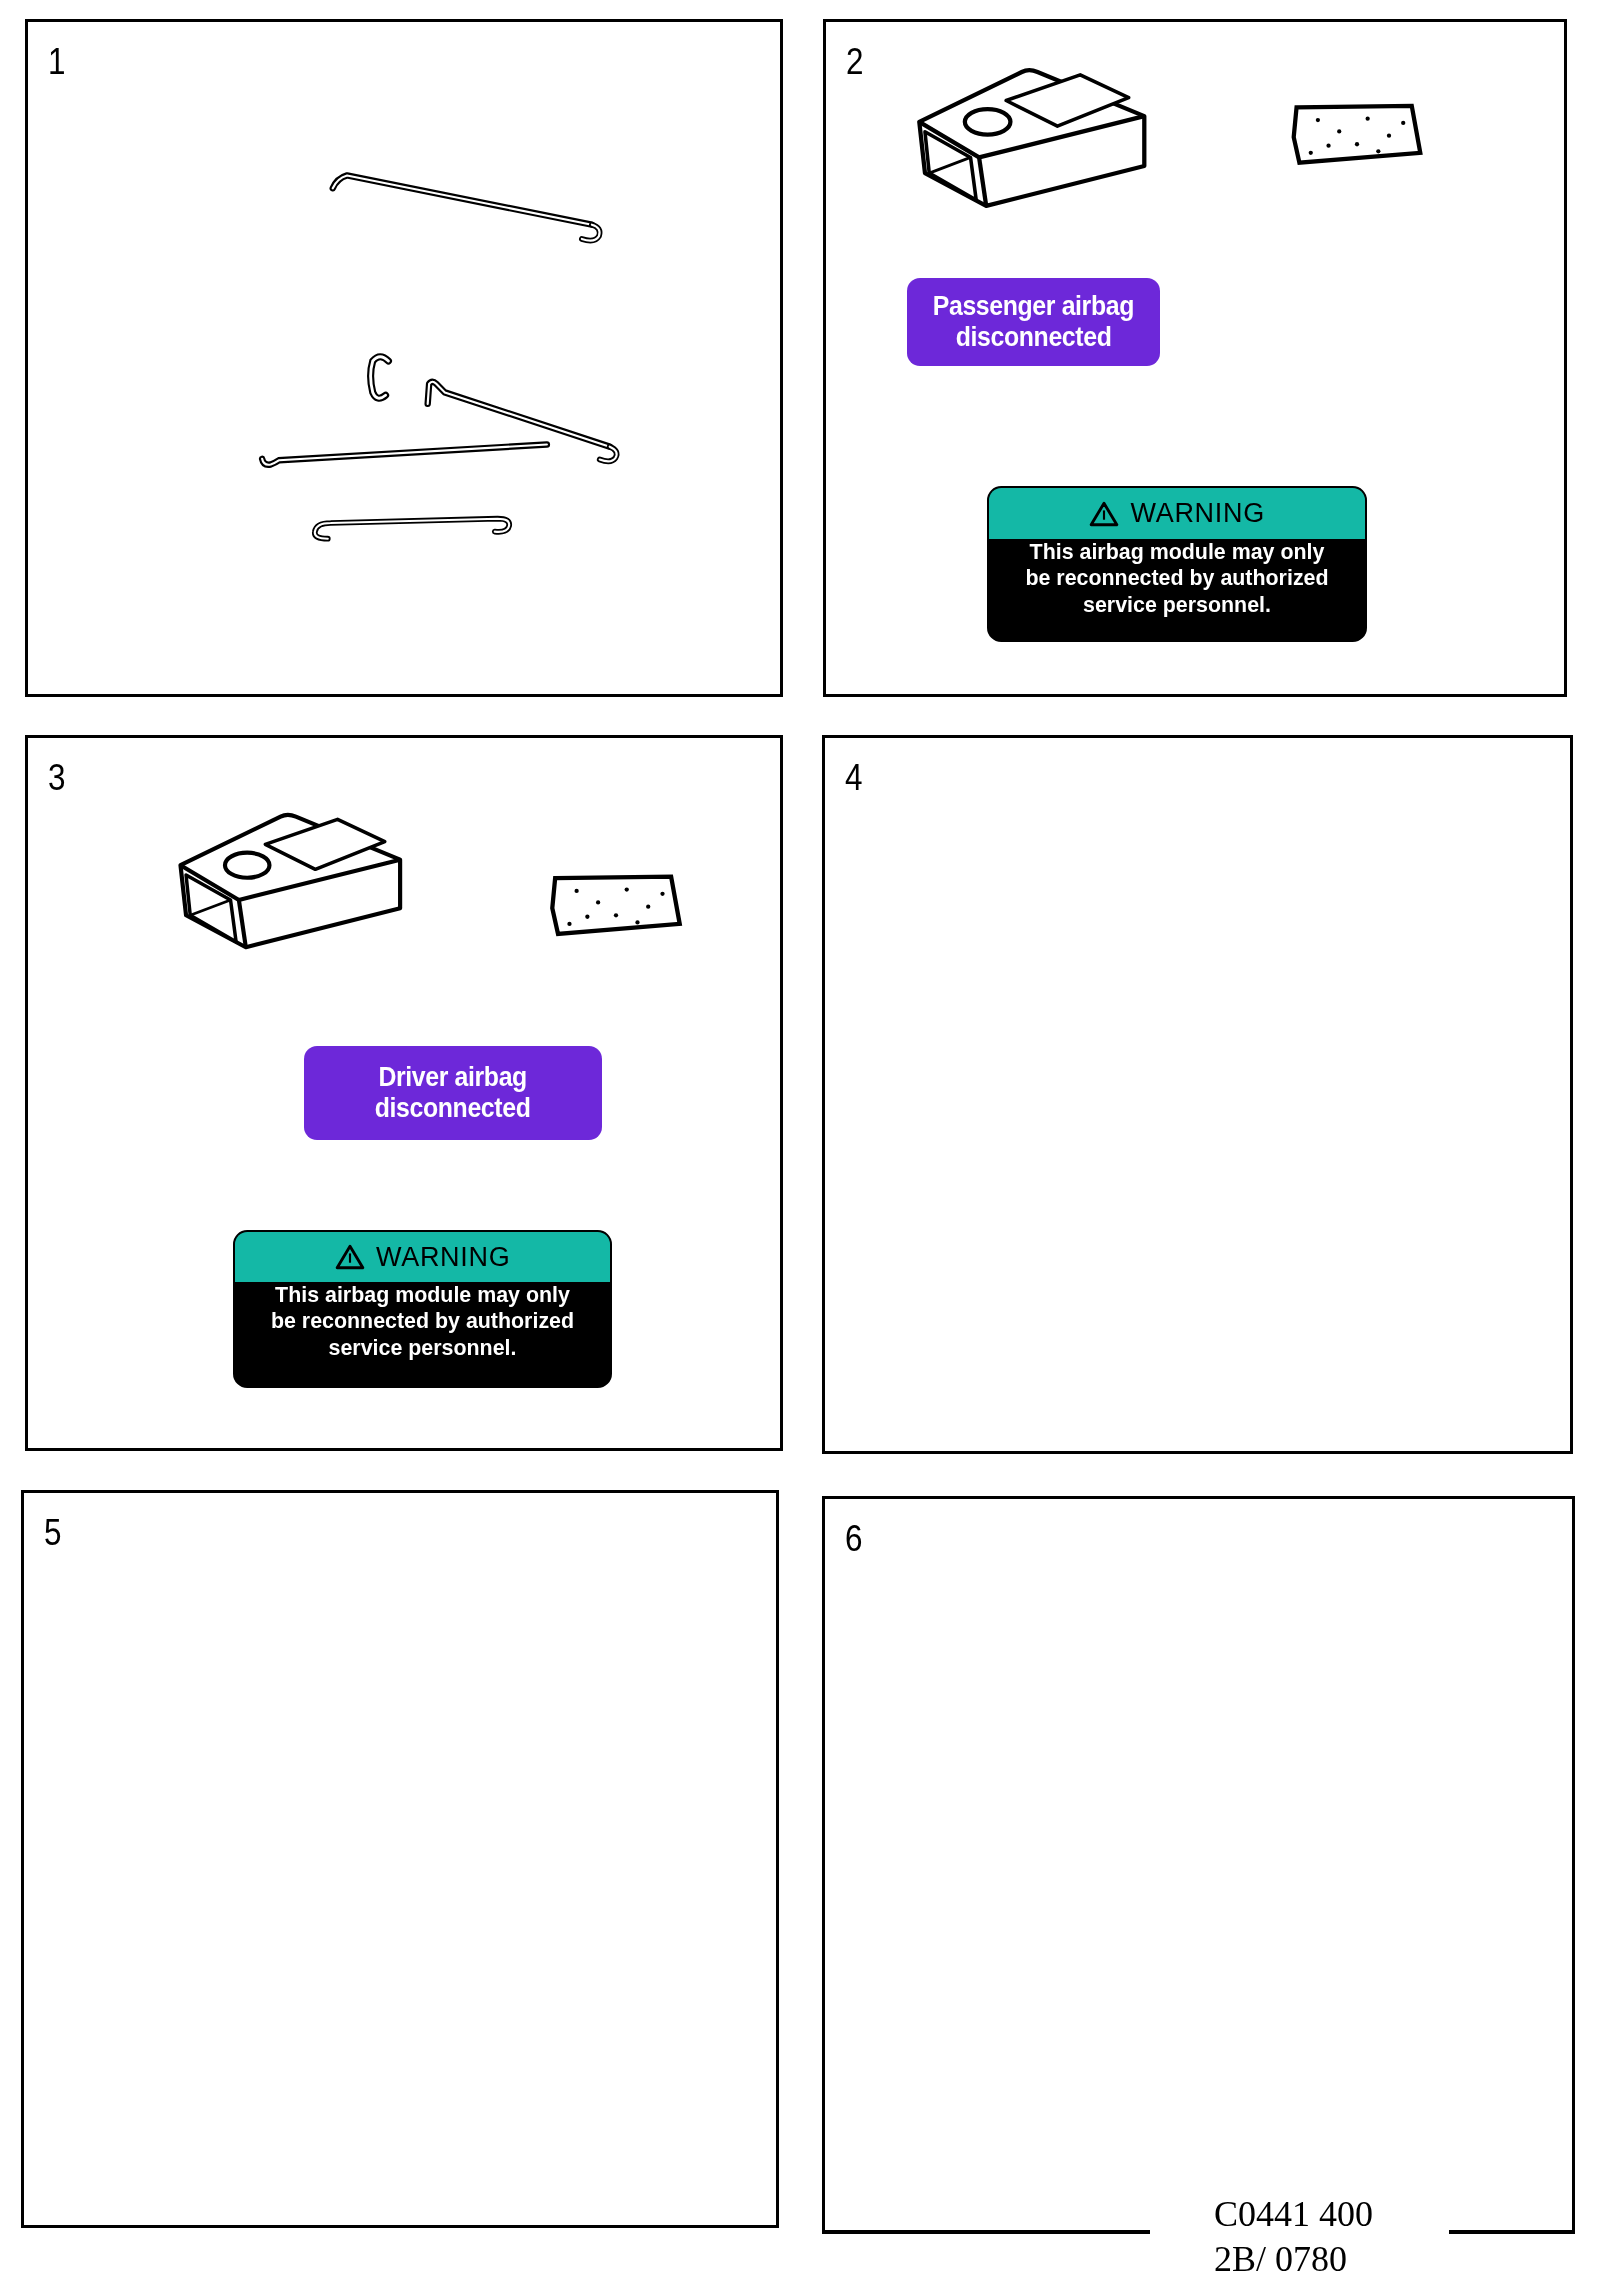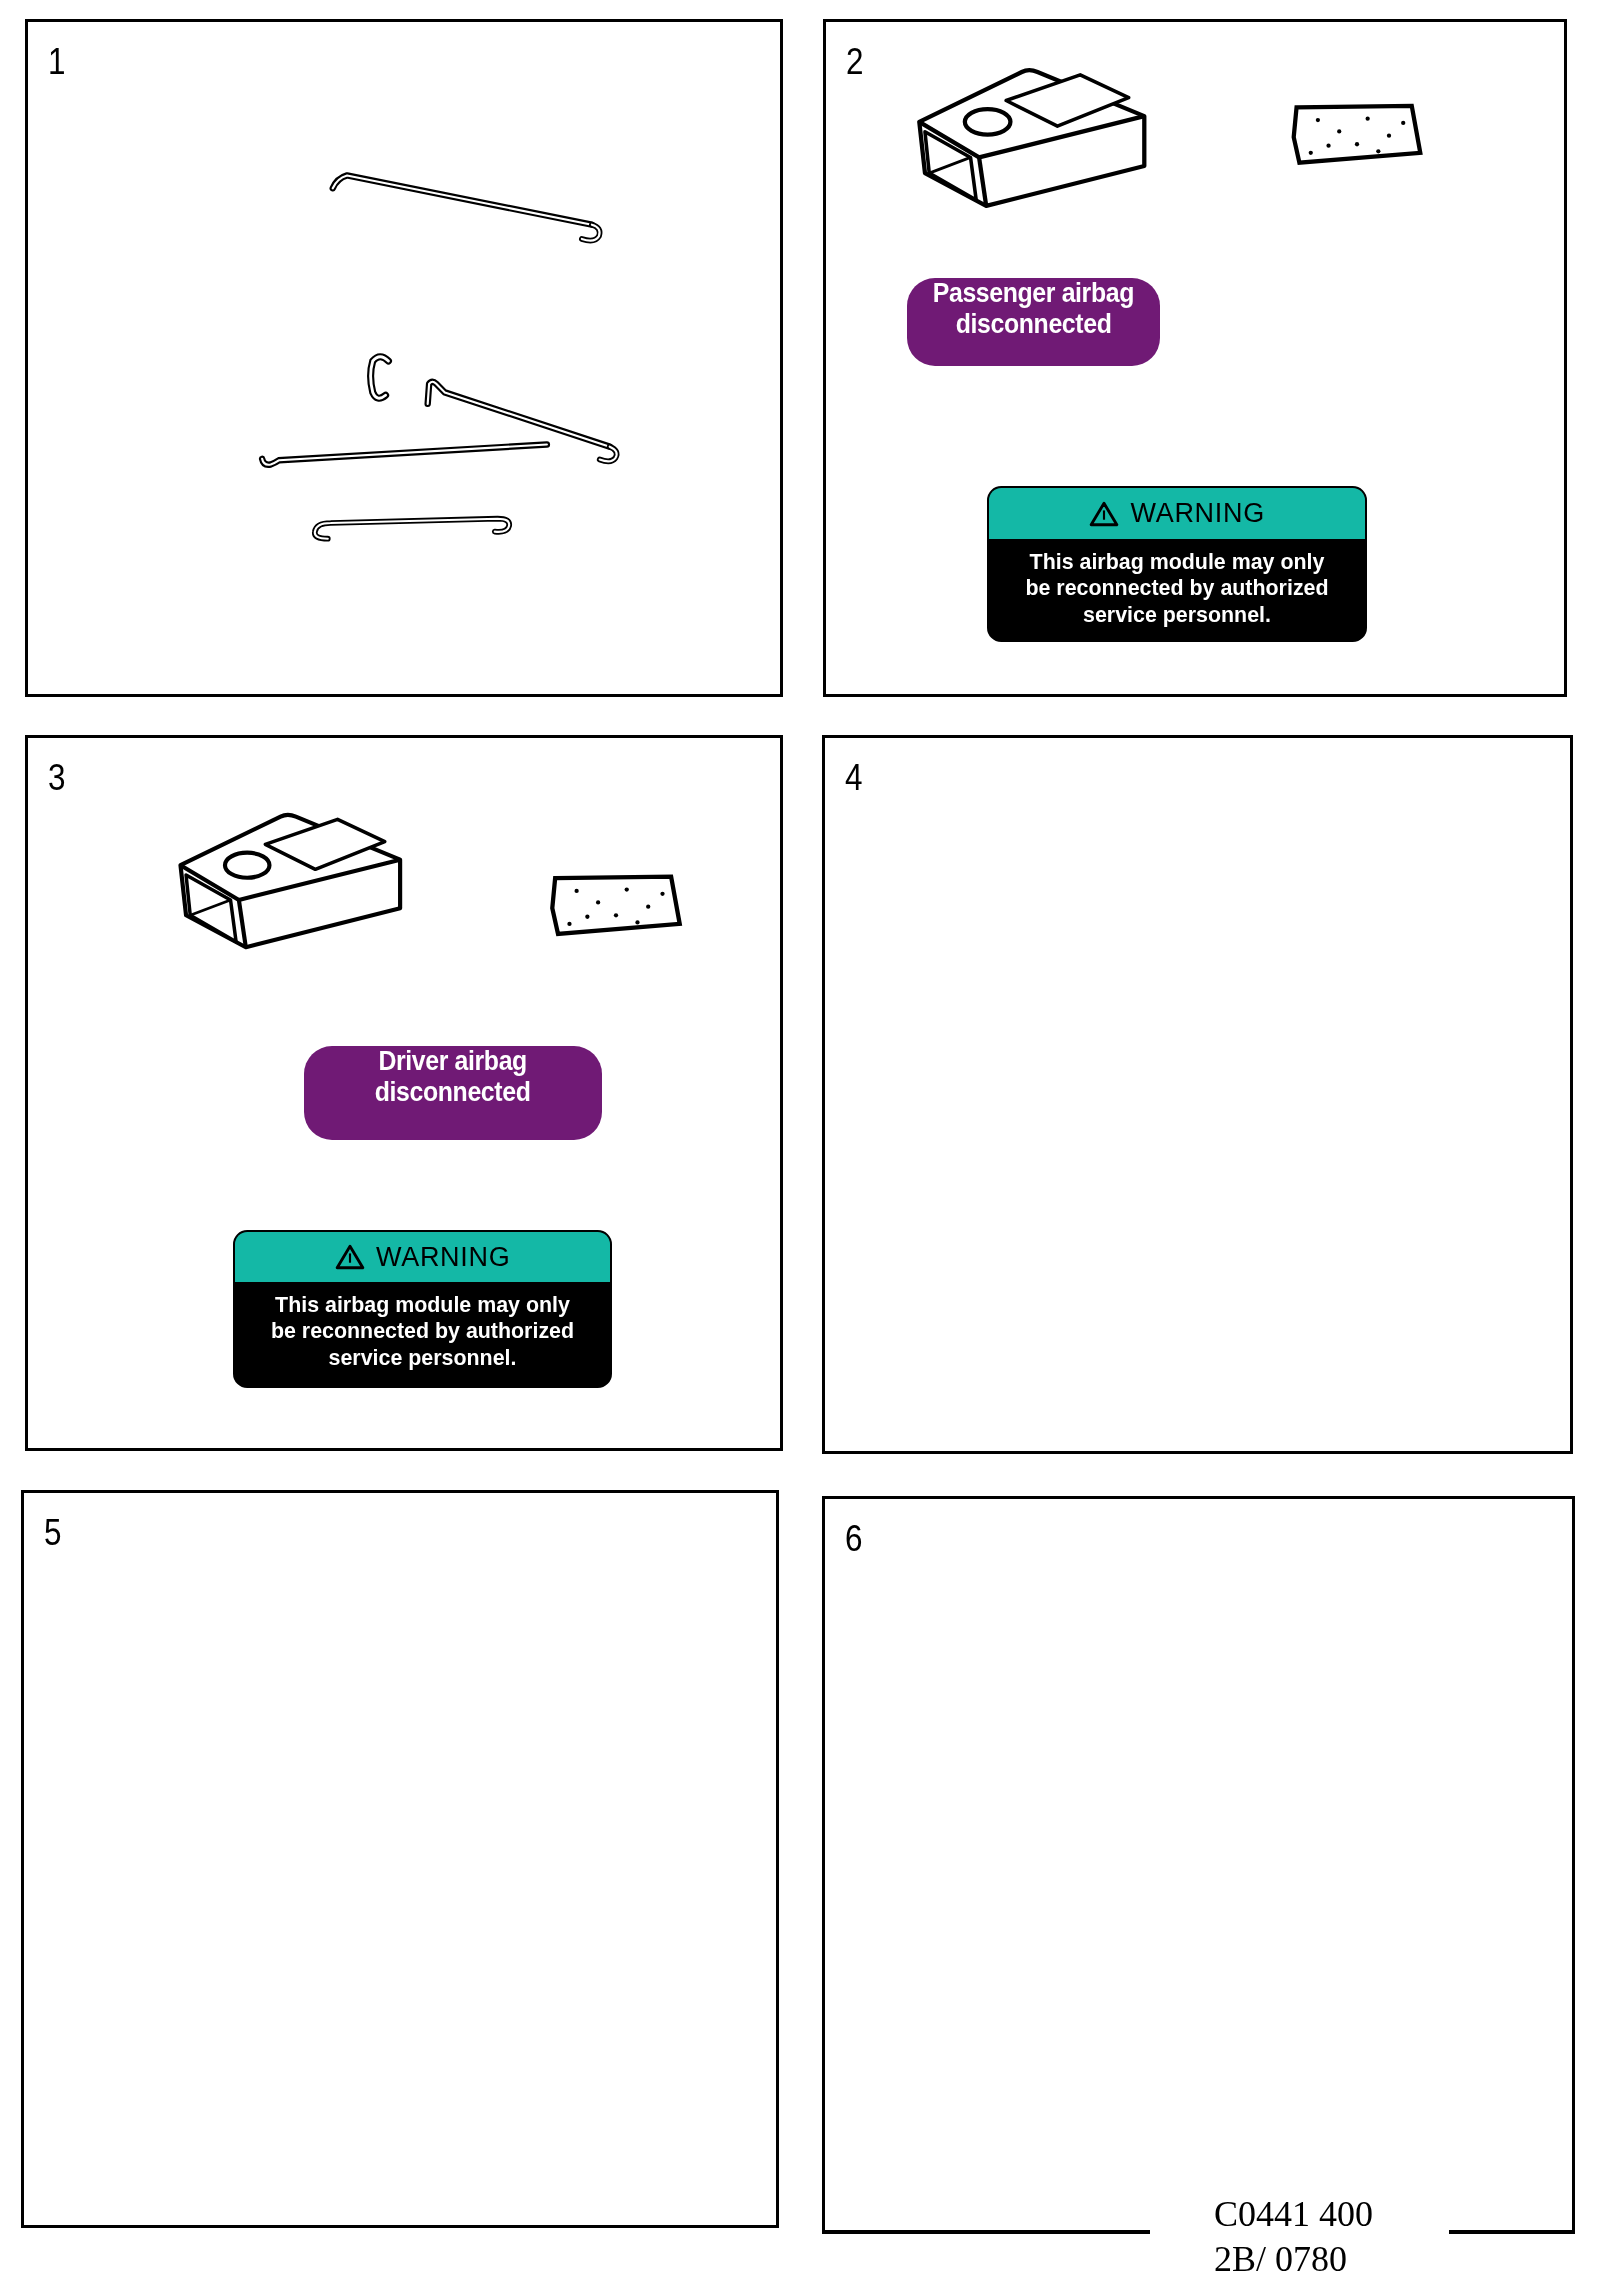--- a/index.html
+++ b/index.html
@@ -1,23 +1,23 @@
 <!DOCTYPE html>
 <html style="font-size:11.4px"><head>
 <meta charset="utf-8">
 <style>
   html, body { margin:0; padding:0; background:#ffffff; }
   body { width:1599px; height:2295px; position:relative; overflow:hidden; font-family:"Liberation Sans", sans-serif; color:#000; }
   .panel { position:absolute; border:3.6px solid #000; box-sizing:border-box; background:#fff; }
   .panel-num { position:absolute; left:20px; top:21.4px; font-family:"Liberation Sans", sans-serif; font-size:37px; line-height:1; color:#000; transform:scaleX(0.85); transform-origin:left top; }
-  .label-black { position:absolute; background:#701a75; color:#fff; border-radius:28px; display:flex; flex-direction:column; align-items:center; font-family:"Liberation Sans", sans-serif; font-weight:bold; font-size:27px; line-height:31px; text-align:center; letter-spacing:-0.4px; }
+  .label-black { position:absolute; background:#6d28d9; color:#fff; border-radius:13px; display:flex; flex-direction:column; align-items:center; justify-content:center; font-family:"Liberation Sans", sans-serif; font-weight:bold; font-size:27px; line-height:31px; text-align:center; letter-spacing:-0.4px; }
   .label-black span { display:block; transform:scaleX(0.92); }
   .warn { position:absolute; border:2.9px solid #000; border-radius:14.3px; overflow:hidden; background:#000; box-sizing:border-box; }
   .warn-head { background:#14b8a6; display:flex; align-items:center; justify-content:center; gap:11.4px; font-family:"Liberation Sans", sans-serif; font-size:27px; color:#000; letter-spacing:0.7px; }
-  .warn-body { color:#fff; text-align:center; font-family:"Liberation Sans", sans-serif; font-weight:bold; font-size:21.4px; line-height:26.4px; padding-top:10px; }
+  .warn-body { color:#fff; text-align:center; font-family:"Liberation Sans", sans-serif; font-weight:bold; font-size:21.4px; line-height:26.4px; }
   .warn-body span { display:block; }
   .code { position:absolute; font-family:"Liberation Serif", serif; font-size:36px; line-height:1; color:#000; }
   .line { position:absolute; background:#000; }
   svg { position:absolute; overflow:visible; }
 </style>
 </head>
 <body>
 
 <div class="panel" style="left:25px; top:19px; width:758px; height:678px;">
   <div class="panel-num">1</div>

